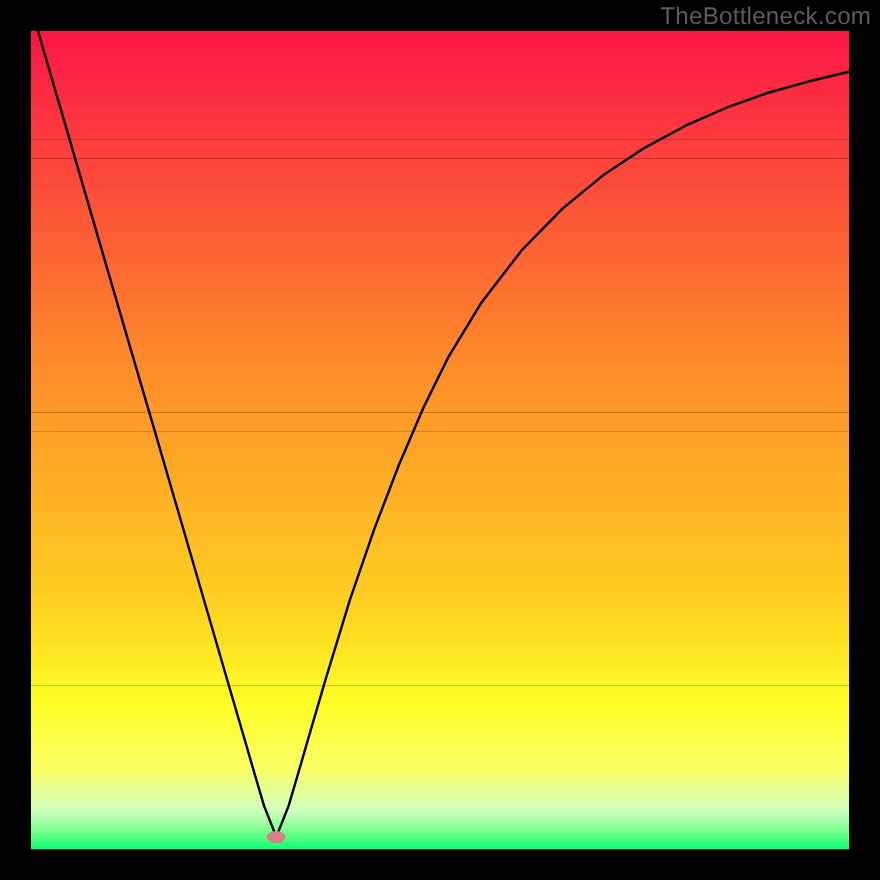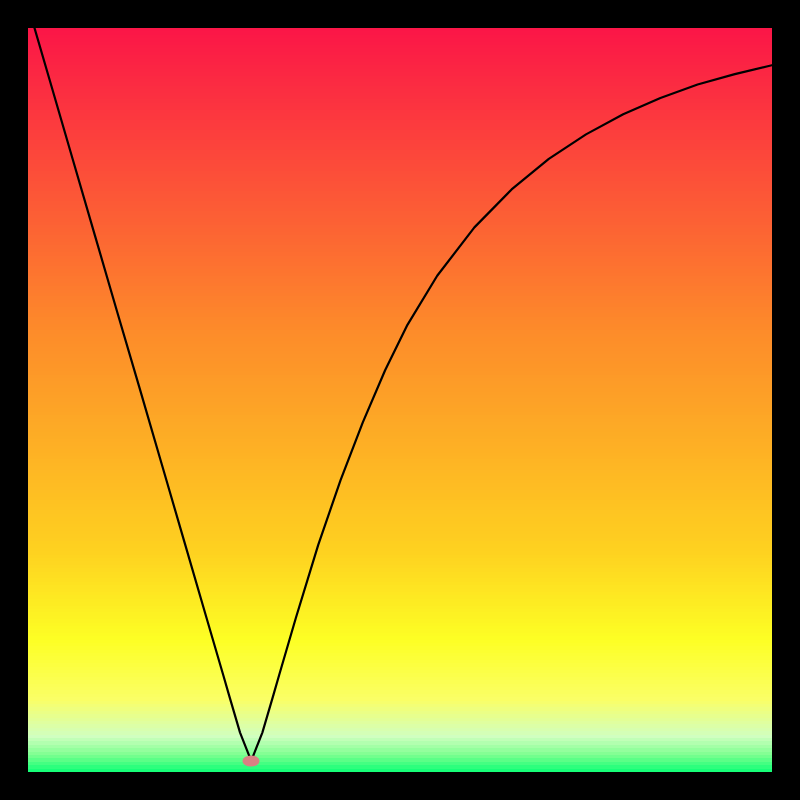--- a/index.html
+++ b/index.html
@@ -57,20 +57,21 @@
     background: #d98183;
     border-radius: 50%;
     transform: translate(-50%, -50%);
   }
 </style>
 </head>
 <body>
 
 <div class="frame">
 
+  <div class="watermark">TheBottleneck.com</div>
 
   <div class="plot-area">
 
     <div class="gradient-band" style="top: 0px; height: 4.38182px; background: rgb(251, 22, 71);"></div>
       <div class="gradient-band" style="top: 3.39726px; height: 4.38182px; background: rgb(251, 23, 71);"></div>
       <div class="gradient-band" style="top: 6.79452px; height: 4.38182px; background: rgb(251, 25, 70);"></div>
       <div class="gradient-band" style="top: 10.1918px; height: 4.38182px; background: rgb(251, 26, 70);"></div>
       <div class="gradient-band" style="top: 13.589px; height: 4.38182px; background: rgb(251, 27, 70);"></div>
       <div class="gradient-band" style="top: 16.9863px; height: 4.38182px; background: rgb(251, 29, 69);"></div>
       <div class="gradient-band" style="top: 20.3836px; height: 4.38182px; background: rgb(251, 30, 69);"></div>

